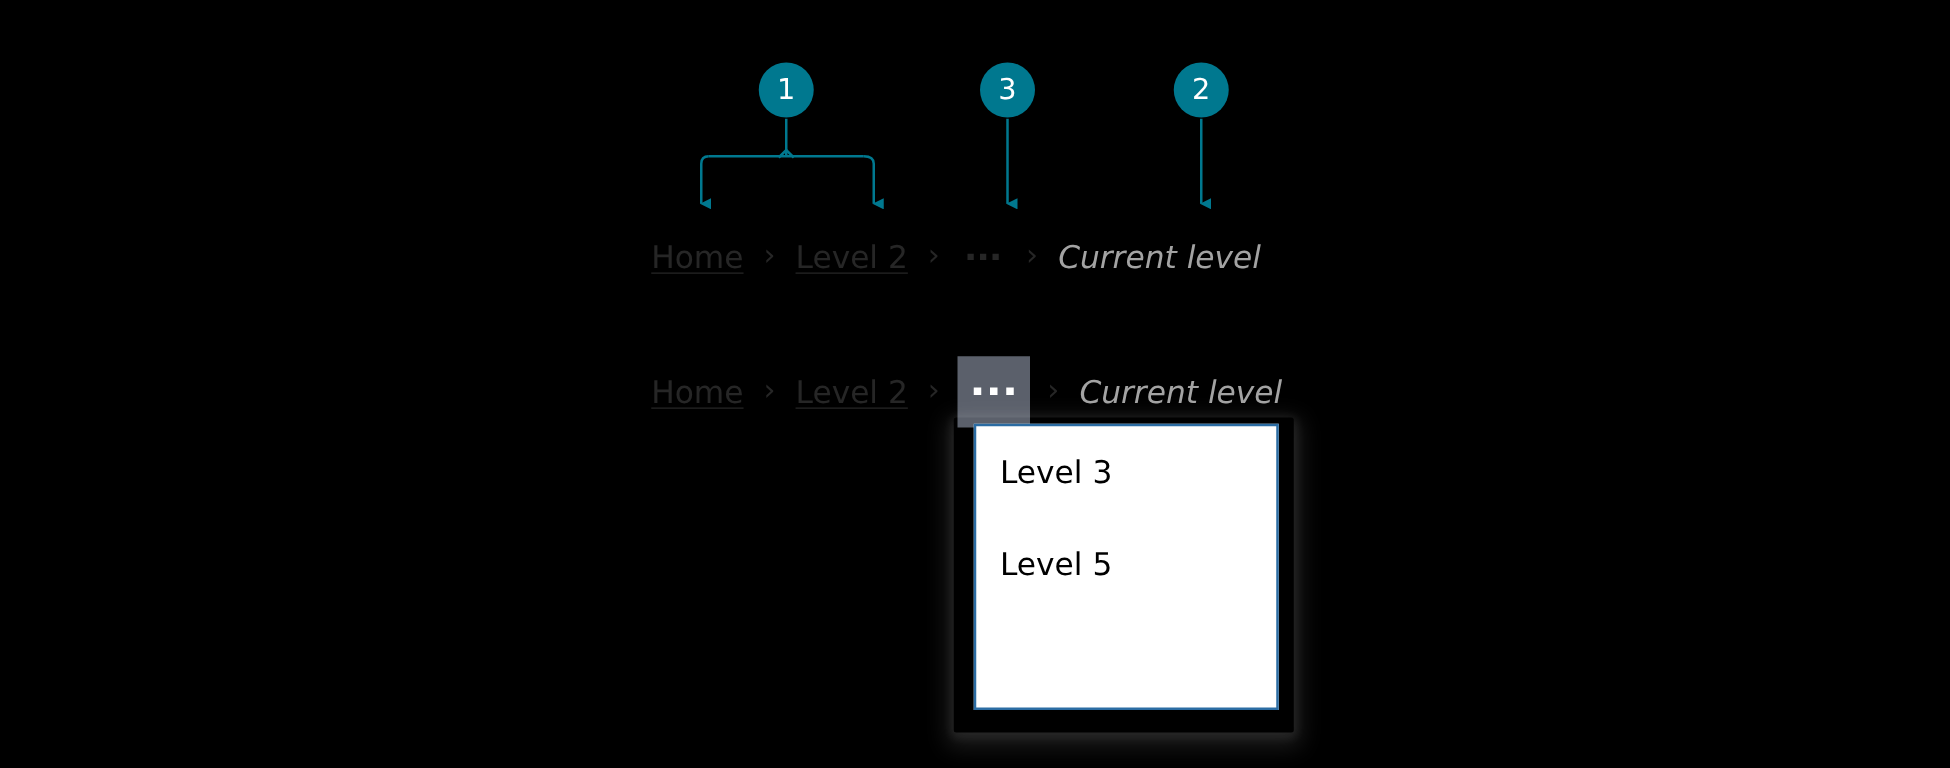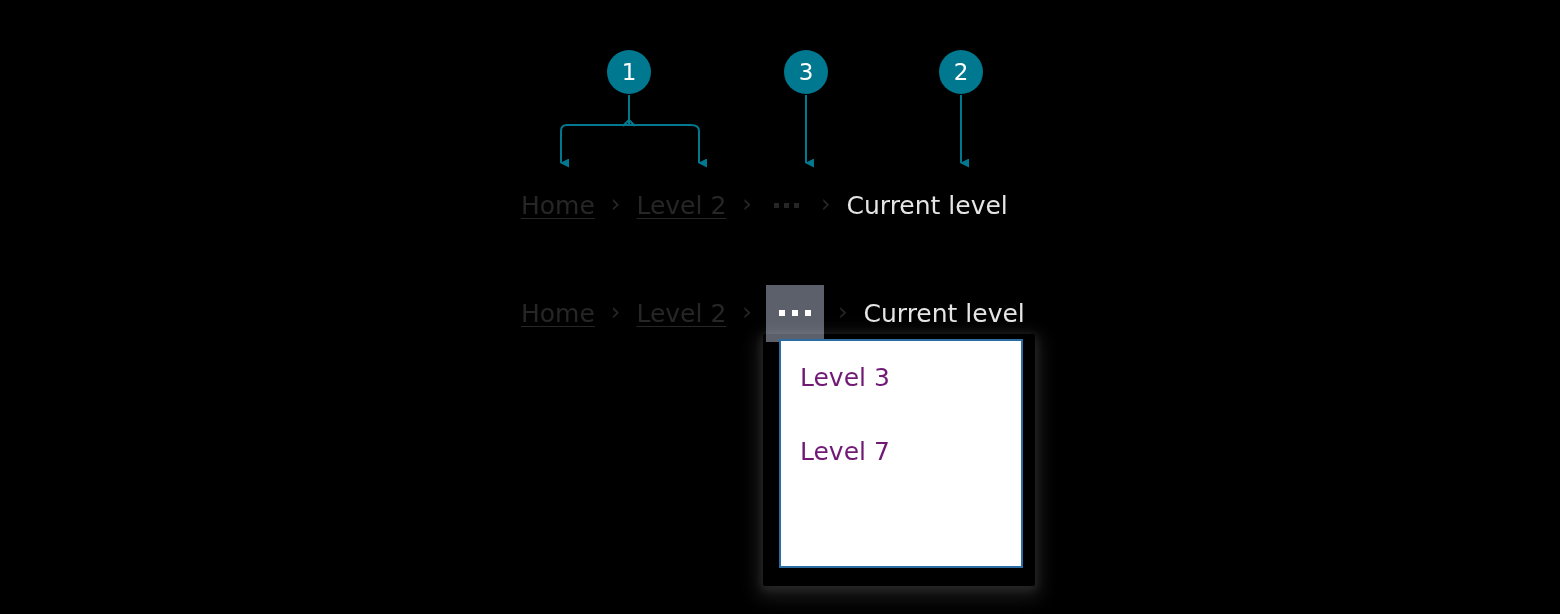--- a/index.html
+++ b/index.html
@@ -60,22 +60,23 @@
     justify-content: space-between;
   }
   .crumb-link {
     text-decoration: underline;
     text-underline-offset: 4px;
     text-decoration-thickness: 1px;
     color: #262626;
     padding: 0 2px;
   }
   .crumb-current {
-    color: #e5e5e5;
+    color: #a3a3a3;
     padding: 0 2px;
+    font-style: italic;
   }
   .crumb-sep {
     color: #262626;
     font-size: 24px;
     padding: 0 14px 2px 14px;
     font-weight: 400;
     display: inline-block;
   }
   .crumb-ellipsis {
     display: inline-flex;
@@ -135,21 +136,21 @@
     height: 225px;
     background: #ffffff;
     border: 2px solid #2b6ca3;
     box-sizing: content-box;
   }
   .flyout-item {
     height: 74px;
     line-height: 74px;
     padding-left: 19px;
     font-size: 25px;
-    color: #701a75;
+    color: #000000;
     box-sizing: border-box;
     white-space: nowrap;
   }
 </style>
 </head>
 <body>
 
 <div class="stage">
 
   <svg class="anno-svg" viewBox="0 0 1560 614" width="1560" height="614" xmlns="http://www.w3.org/2000/svg">
@@ -206,17 +207,17 @@
       <span class="dot"></span>
     </span>
     <span class="crumb-sep">›</span>
     <span class="crumb-current">Current level</span>
   </nav>
 
   <div class="flyout-wrap">
     <div class="flyout-shadow"></div>
     <div class="flyout" role="menu">
       <div class="flyout-item" role="menuitem">Level 3</div>
-      <div class="flyout-item" role="menuitem">Level 7</div>
+      <div class="flyout-item" role="menuitem">Level 5</div>
     </div>
   </div>
 
 </div>
 
 </body></html>

